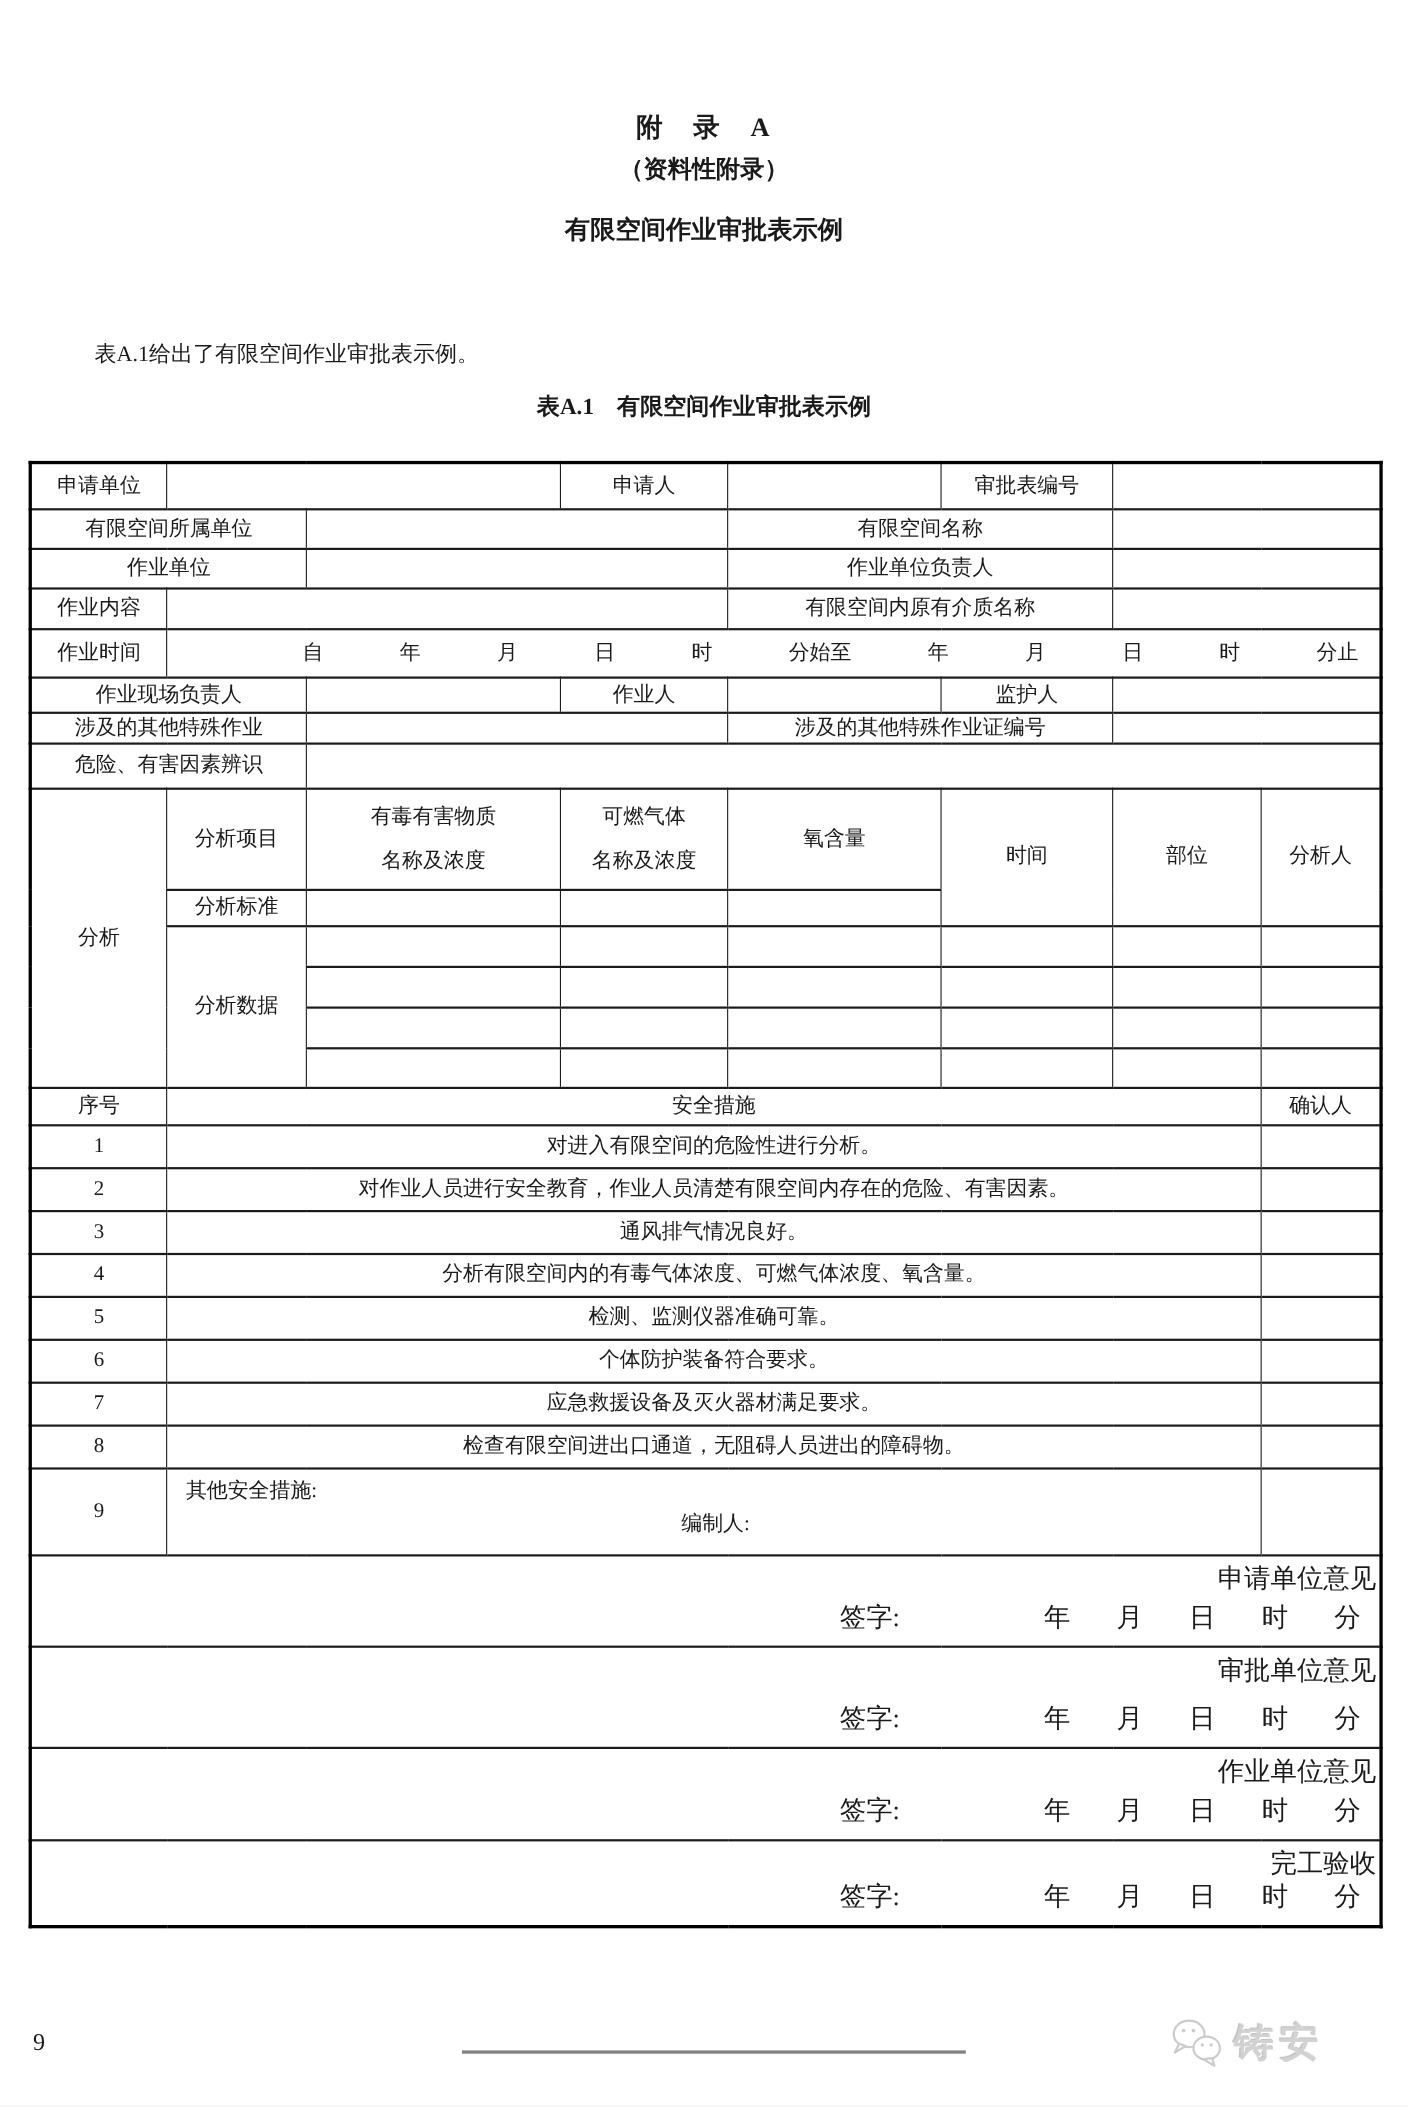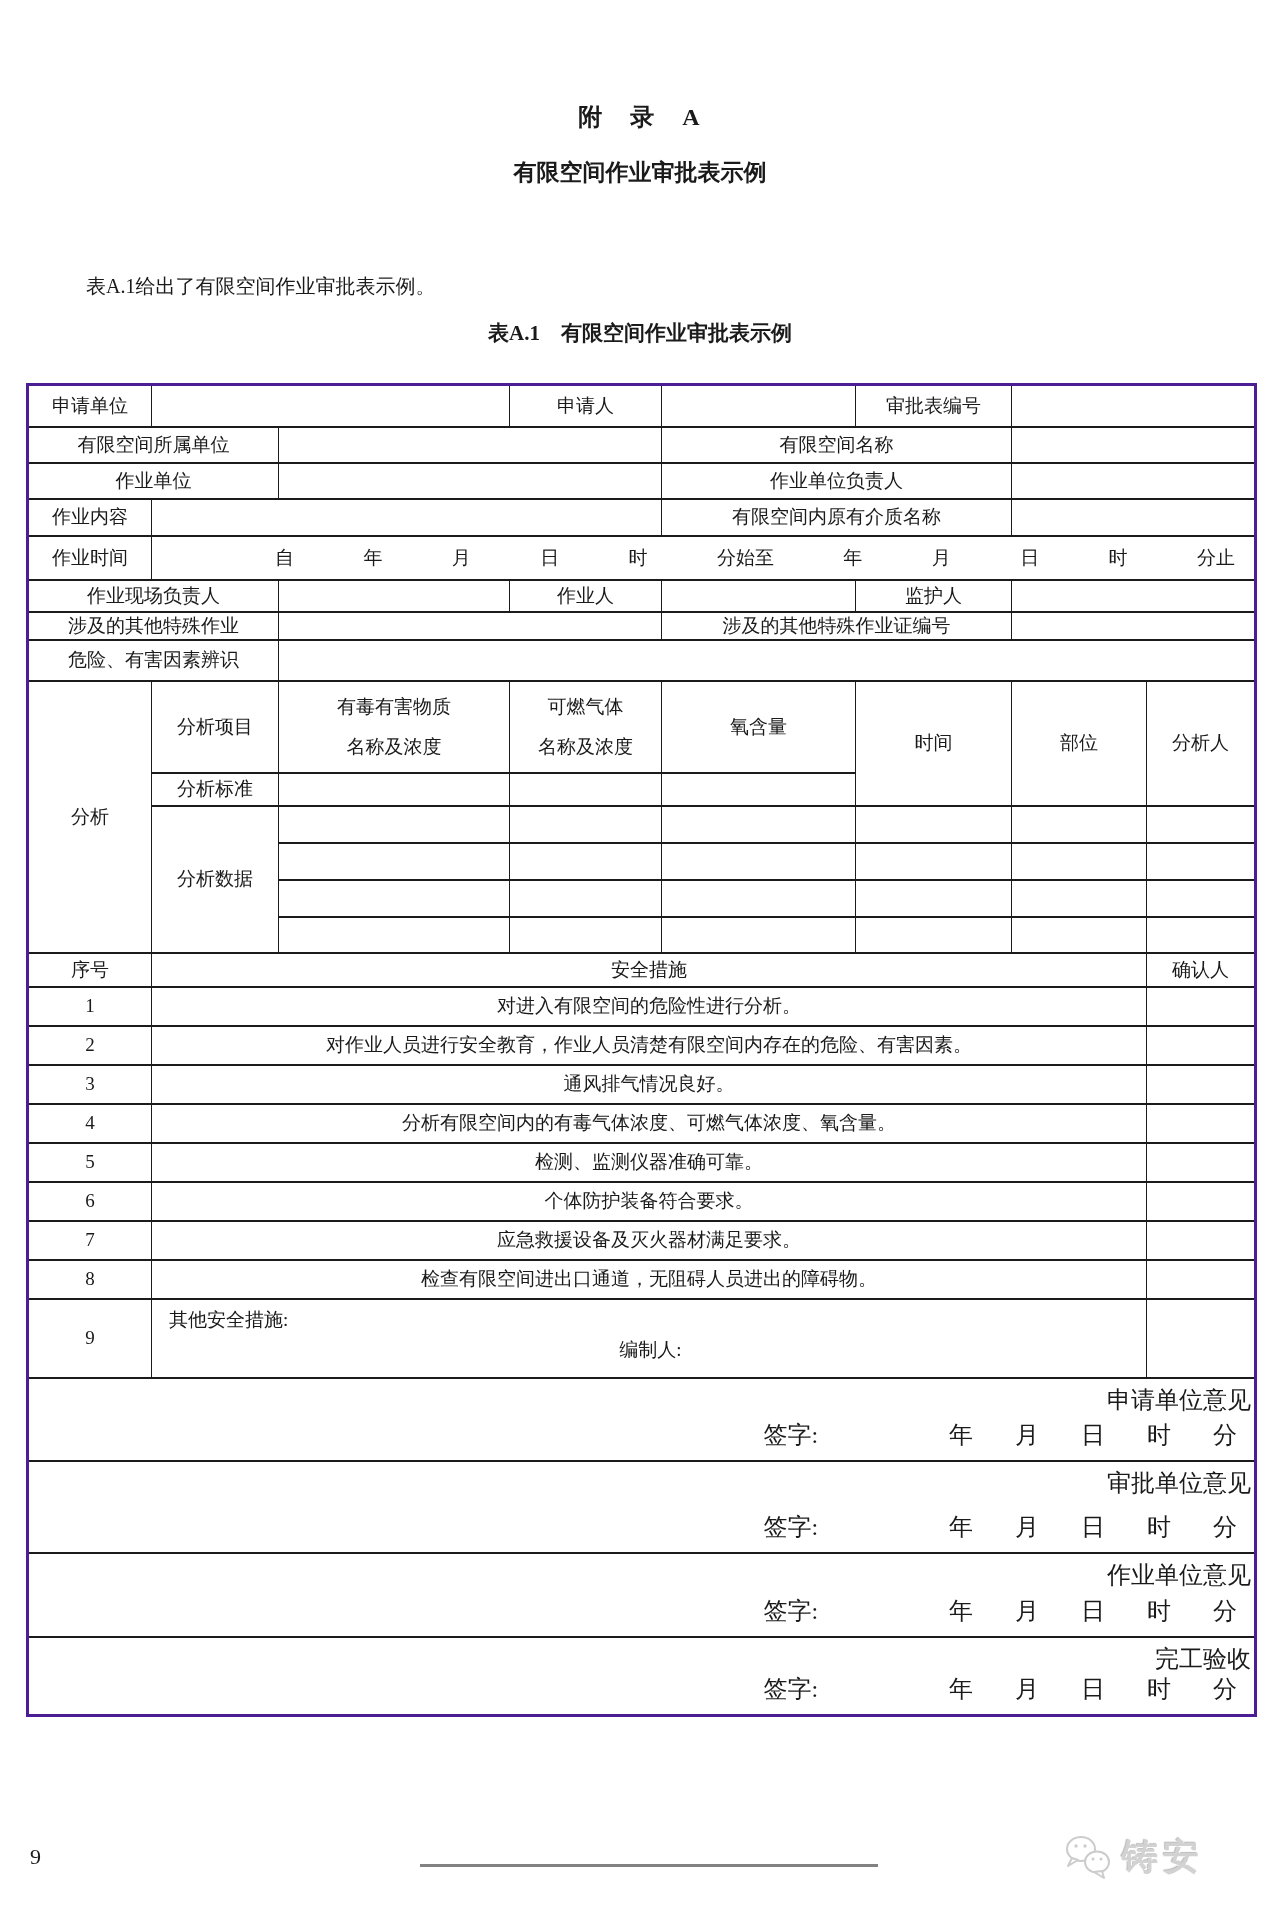--- a/index.html
+++ b/index.html
@@ -12,21 +12,21 @@
   .titles { text-align:center; padding-top:104px; font-weight:bold; }
   .t1 { font-size:24px; line-height:26px; letter-spacing:2px; }
   .t2 { font-size:22px; line-height:24px; margin-top:12px; }
   .t3 { font-size:23px; line-height:25px; margin-top:30px; }
   .intro { font-size:20px; line-height:27px; margin:88px 0 0 86px; }
   .caption { text-align:center; font-weight:bold; font-size:21px; line-height:27px; margin-top:20px; }
 
   table.form {
     border-collapse:collapse; table-layout:fixed;
     width:1228px; margin:36px 0 0 26px;
-    border:3px solid #4c1d95;
+    border:3px solid #000000;
   }
   table.form td {
     border:solid #1b1b1b; border-width:2px 1px;
     font-size:19px; text-align:center; vertical-align:middle;
     padding:1px 3px; overflow:hidden; line-height:24px;
   }
   td.tl { text-align:left; padding-left:16px; }
   td.top0 { vertical-align:top; padding:0; }
 
   .time-flex { display:flex; justify-content:space-between; padding:0 16px 0 120px; }
@@ -53,20 +53,21 @@
     text-shadow:1px 1px 0 #ffffff, -1px -1px 1px #bdbdbd;
   }
 </style>
 </head>
 <body>
 
 <div class="page">
 
   <div class="titles">
     <div class="t1">附　录　A</div>
+    <div class="t2">（资料性附录）</div>
     <div class="t3">有限空间作业审批表示例</div>
   </div>
 
   <div class="intro">表A.1给出了有限空间作业审批表示例。</div>
 
   <div class="caption">表A.1　有限空间作业审批表示例</div>
 
   <table class="form">
     <colgroup>
       <col style="width:124px">

